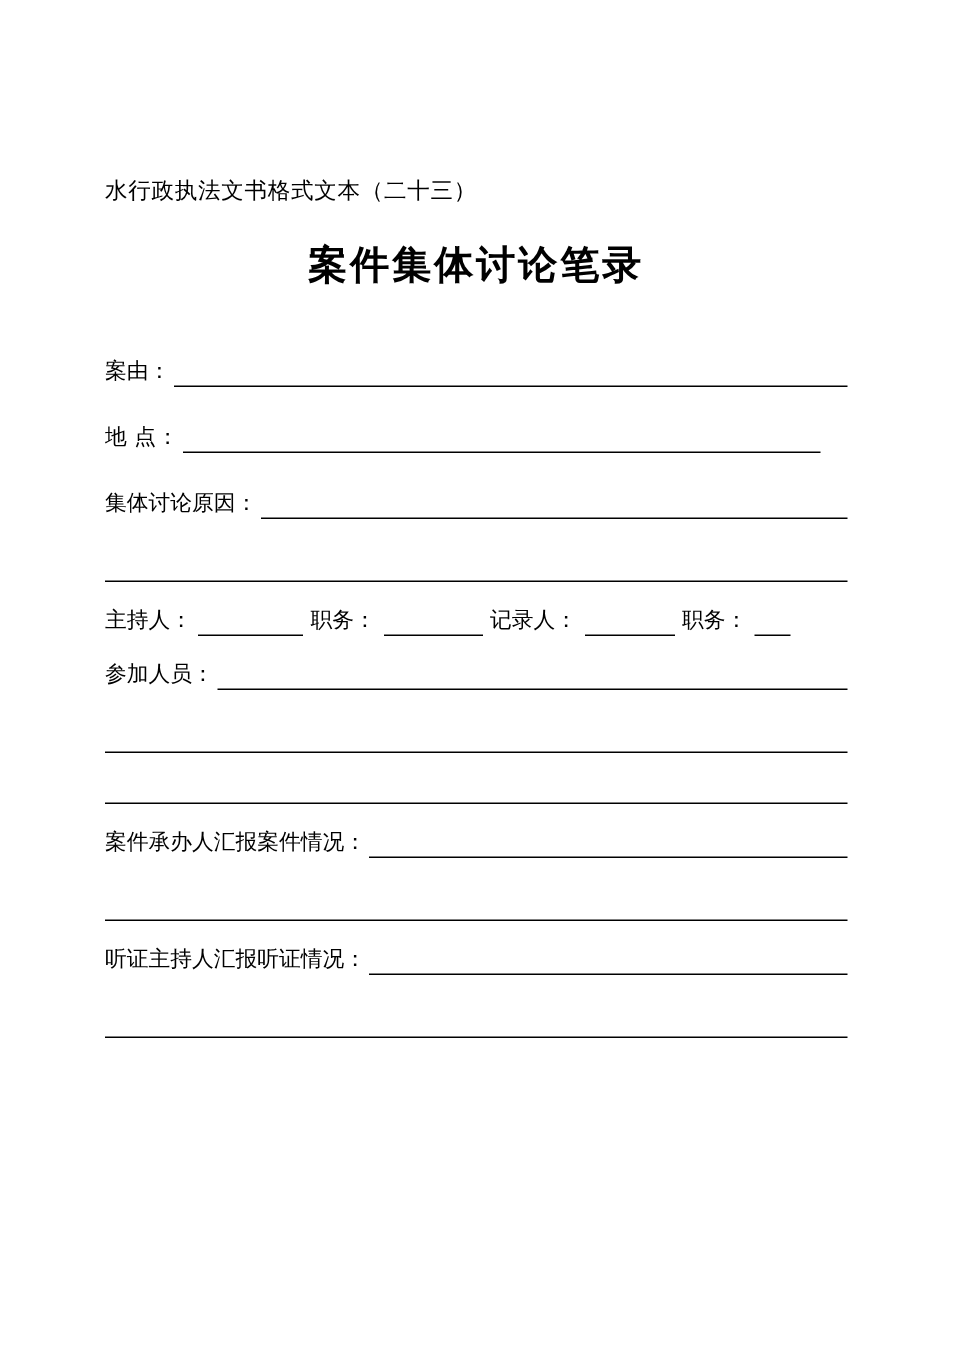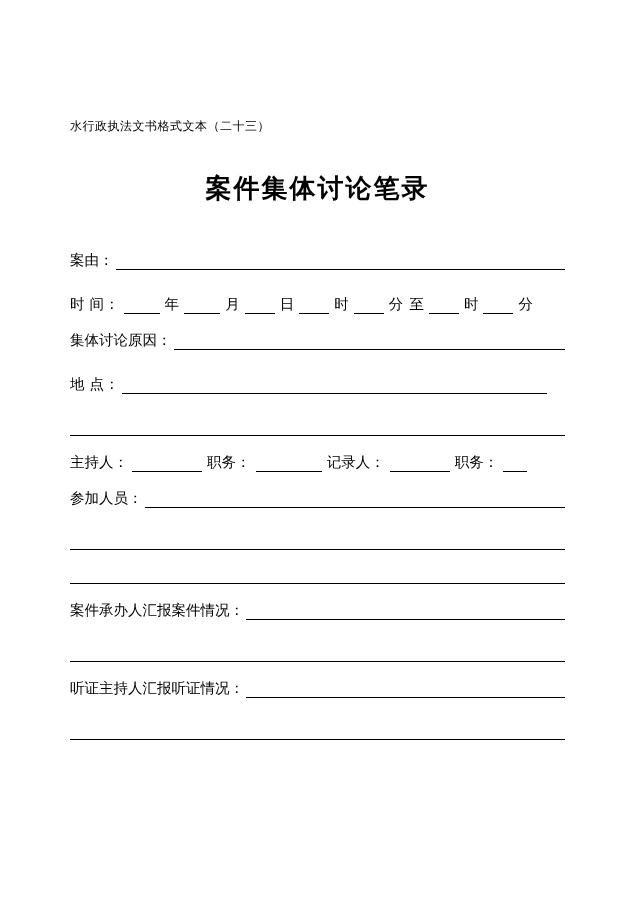--- a/index.html
+++ b/index.html
@@ -18,23 +18,23 @@
     background: #ffffff;
     overflow: hidden;
   }
   .doc {
     position: absolute;
     left: 70px;
     top: 118px;
     width: 495px;
   }
   .header-note {
-    font-size: 12px;
+    font-size: 15px;
     letter-spacing: 0.5px;
-    margin-bottom: 36px;
+    margin-bottom: 22px;
     white-space: nowrap;
   }
   .doc-title {
     text-align: center;
     font-size: 26px;
     font-weight: bold;
     letter-spacing: 2px;
     margin: 0 0 44px 0;
   }
   .row {
@@ -95,47 +95,29 @@
 
     <div class="header-note">水行政执法文书格式文本（二十三）</div>
 
     <div class="doc-title">案件集体讨论笔录</div>
 
     <div class="row">
       <span class="label">案由：</span>
       <span class="fill"></span>
     </div>
 
-    <div class="row-inline">
-      <span class="label sp">时  间：</span>
-      <span class="seg w36"></span>
-      <span class="unit">年</span>
-      <span class="seg w36"></span>
-      <span class="unit">月</span>
-      <span class="seg w30"></span>
-      <span class="unit">日</span>
-      <span class="seg w30"></span>
-      <span class="unit">时</span>
-      <span class="seg w30"></span>
-      <span class="unit">分</span>
-      <span class="unit">至</span>
-      <span class="seg w30"></span>
-      <span class="unit">时</span>
-      <span class="seg w30"></span>
-      <span class="unit">分</span>
+
+    <div class="row">
+      <span class="label sp">地  点：</span>
+      <span class="fill" style="margin-right:18px;"></span>
     </div>
 
     <div class="row">
       <span class="label">集体讨论原因：</span>
       <span class="fill"></span>
-    </div>
-
-    <div class="row">
-      <span class="label sp">地  点：</span>
-      <span class="fill" style="margin-right:18px;"></span>
     </div>
     <div class="blankline"></div>
 
     <div class="row-inline">
       <span class="label">主持人：</span>
       <span class="seg w70"></span>
       <span class="unit">职务：</span>
       <span class="seg w66"></span>
       <span class="unit">记录人：</span>
       <span class="seg w60"></span>

